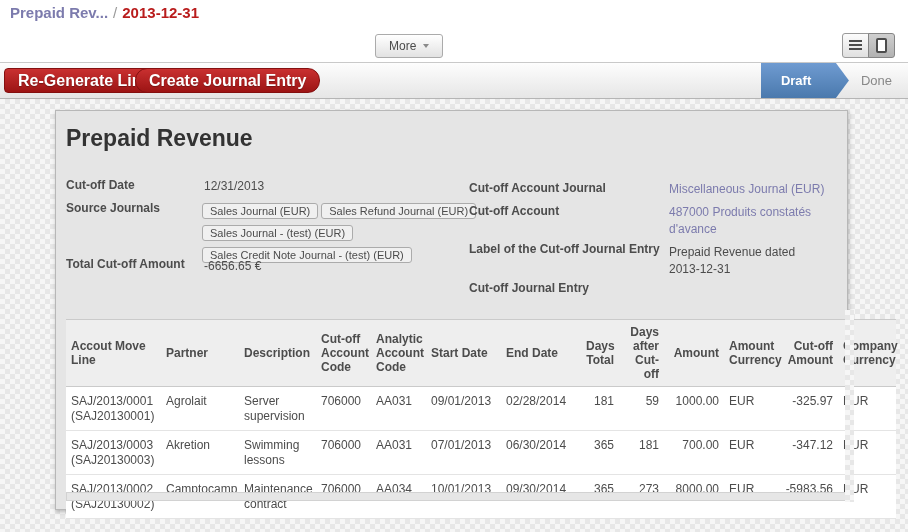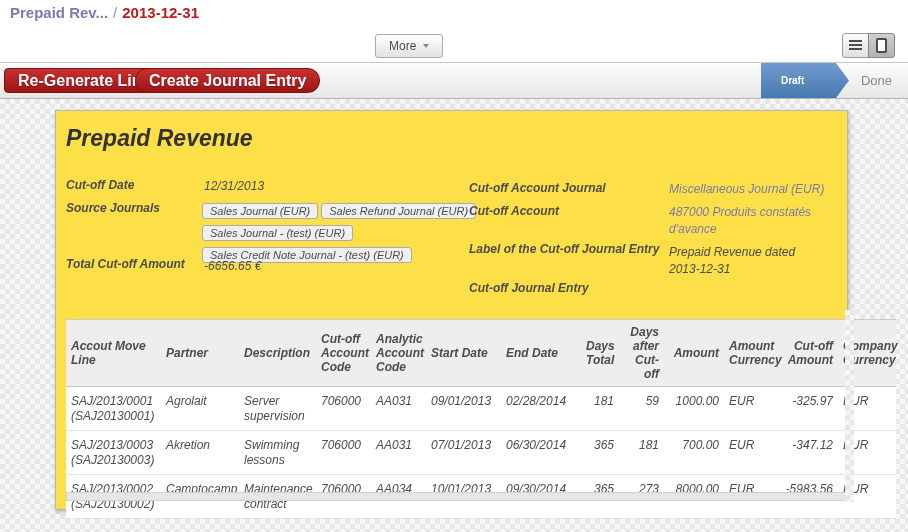--- a/index.html
+++ b/index.html
@@ -46,28 +46,28 @@
   .actionbar { position:absolute; left:0; top:62px; width:908px; height:37px;
     background:linear-gradient(#fdfdfd,#e6e6e6); border-top:1px solid #c9c9c9; border-bottom:1px solid #b5b5b5; }
   .red-btn { position:absolute; top:5px; height:25px; display:inline-flex; align-items:center;
     padding:0 13px; font-size:16px; font-weight:bold; color:#fff;
     background:linear-gradient(#c93030,#9c1414); border:1px solid #841010; border-radius:4px; cursor:pointer;
     text-shadow:0 1px 1px rgba(0,0,0,.3); }
   .rb-1 { left:4px; }
   .rb-2 { left:135px;border-radius:12px; }
 
   .statusbar { position:absolute; right:0; top:0; height:35px; display:flex; align-items:stretch; }
-  .status-draft { background:linear-gradient(#6f9bd1,#4a79ad); color:#fff; font-weight:bold; font-size:10px;
+  .status-draft { background:linear-gradient(#6f9bd1,#4a79ad); color:#fff; font-weight:bold; font-size:13px;
     display:flex; align-items:center; padding:0 16px 0 20px; min-width:88px;
     clip-path:polygon(0 0, calc(100% - 13px) 0, 100% 50%, calc(100% - 13px) 100%, 0 100%); cursor:pointer; }
   .status-done { color:#888; font-size:13px; display:flex; align-items:center; padding:0 16px 0 12px; cursor:pointer; }
 
   
   .sheet { position:absolute; left:55px; top:110px; width:793px; height:400px;
-    background:#fde047; border:1px solid #b7b7b7; box-shadow:1px 2px 4px rgba(0,0,0,.25);font-style:italic; }
+    background:#e5e5e5; border:1px solid #b7b7b7; box-shadow:1px 2px 4px rgba(0,0,0,.25); }
   .sheet-title { position:absolute; left:10px; top:14px; font-size:23px; font-weight:bold; color:#333; }
 
   .flabel { position:absolute; font-size:12px; font-weight:bold; color:#4c4c4c; }
   .fvalue { position:absolute; font-size:12px; color:#4c4c4c; line-height:17px; }
   .flink { color:#7c7bad; cursor:pointer; }
 
   .tags-wrap { position:absolute; left:146px; top:90px; width:300px; }
   .tag { display:inline-block; background:#f0f0f0; border:1px solid #ababab; border-radius:3px;
     padding:1px 7px; margin:0 3px 4px 0; font-size:11px; color:#4c4c4c; cursor:pointer; }
 

